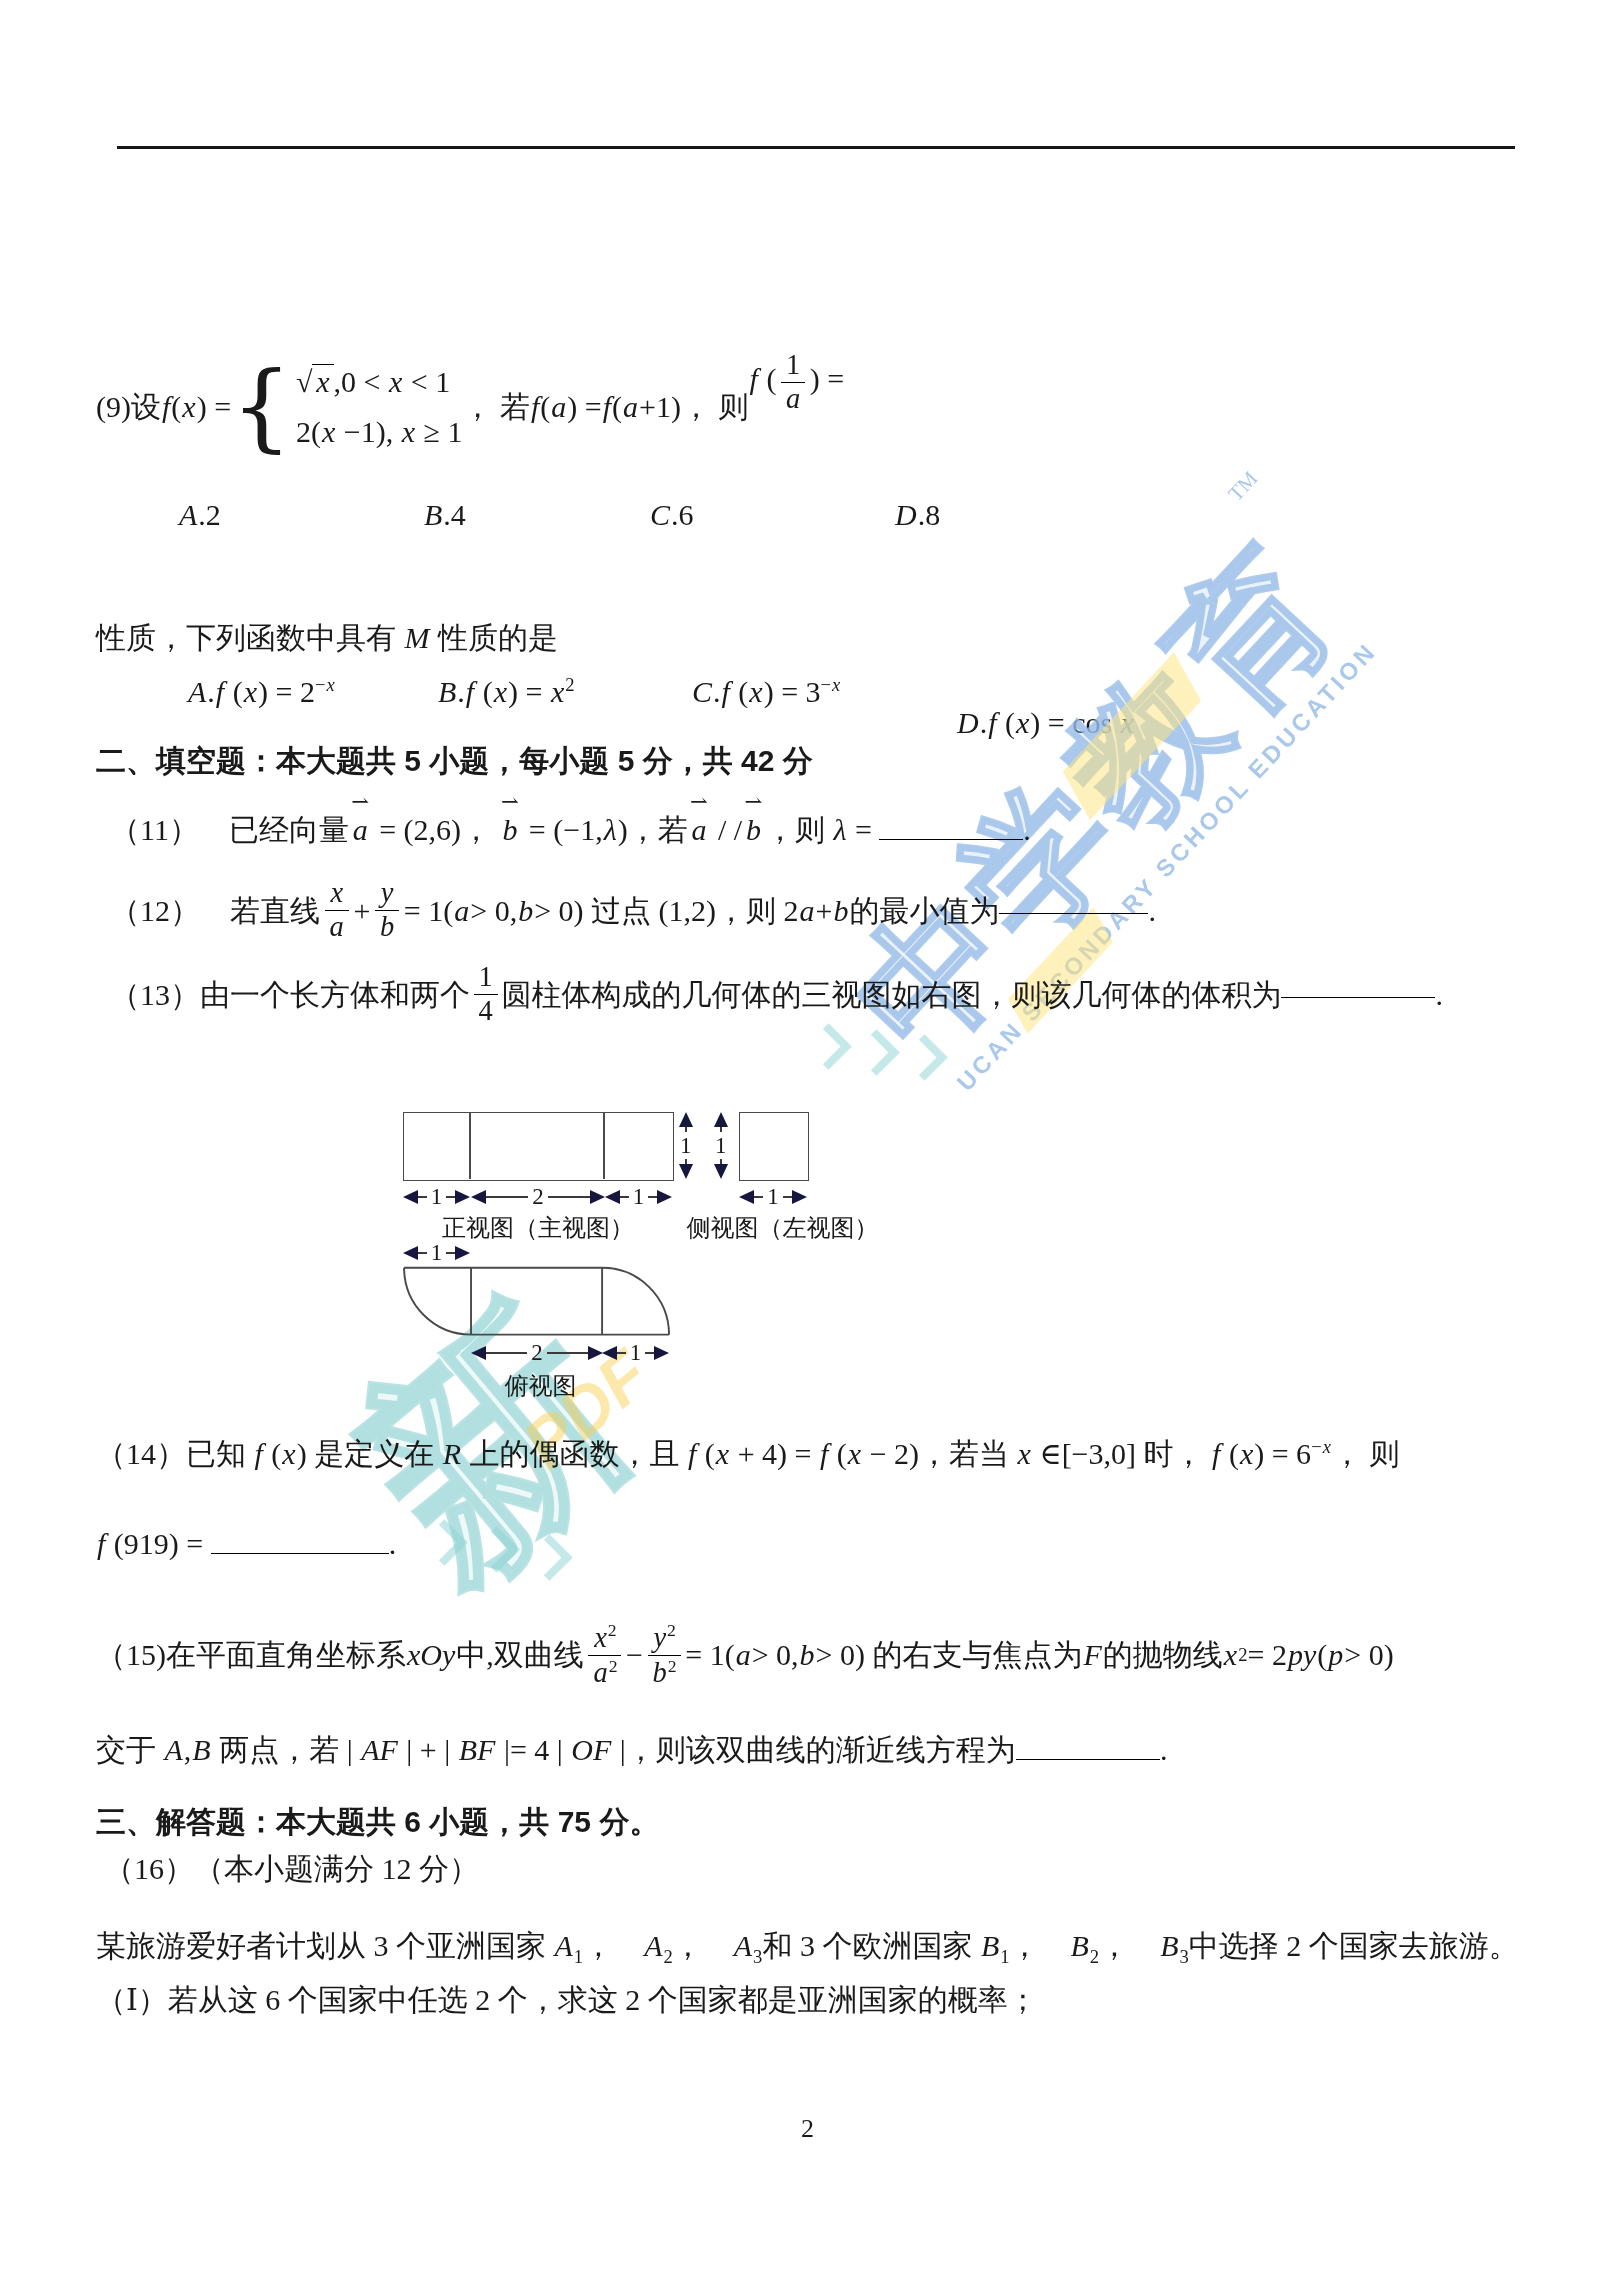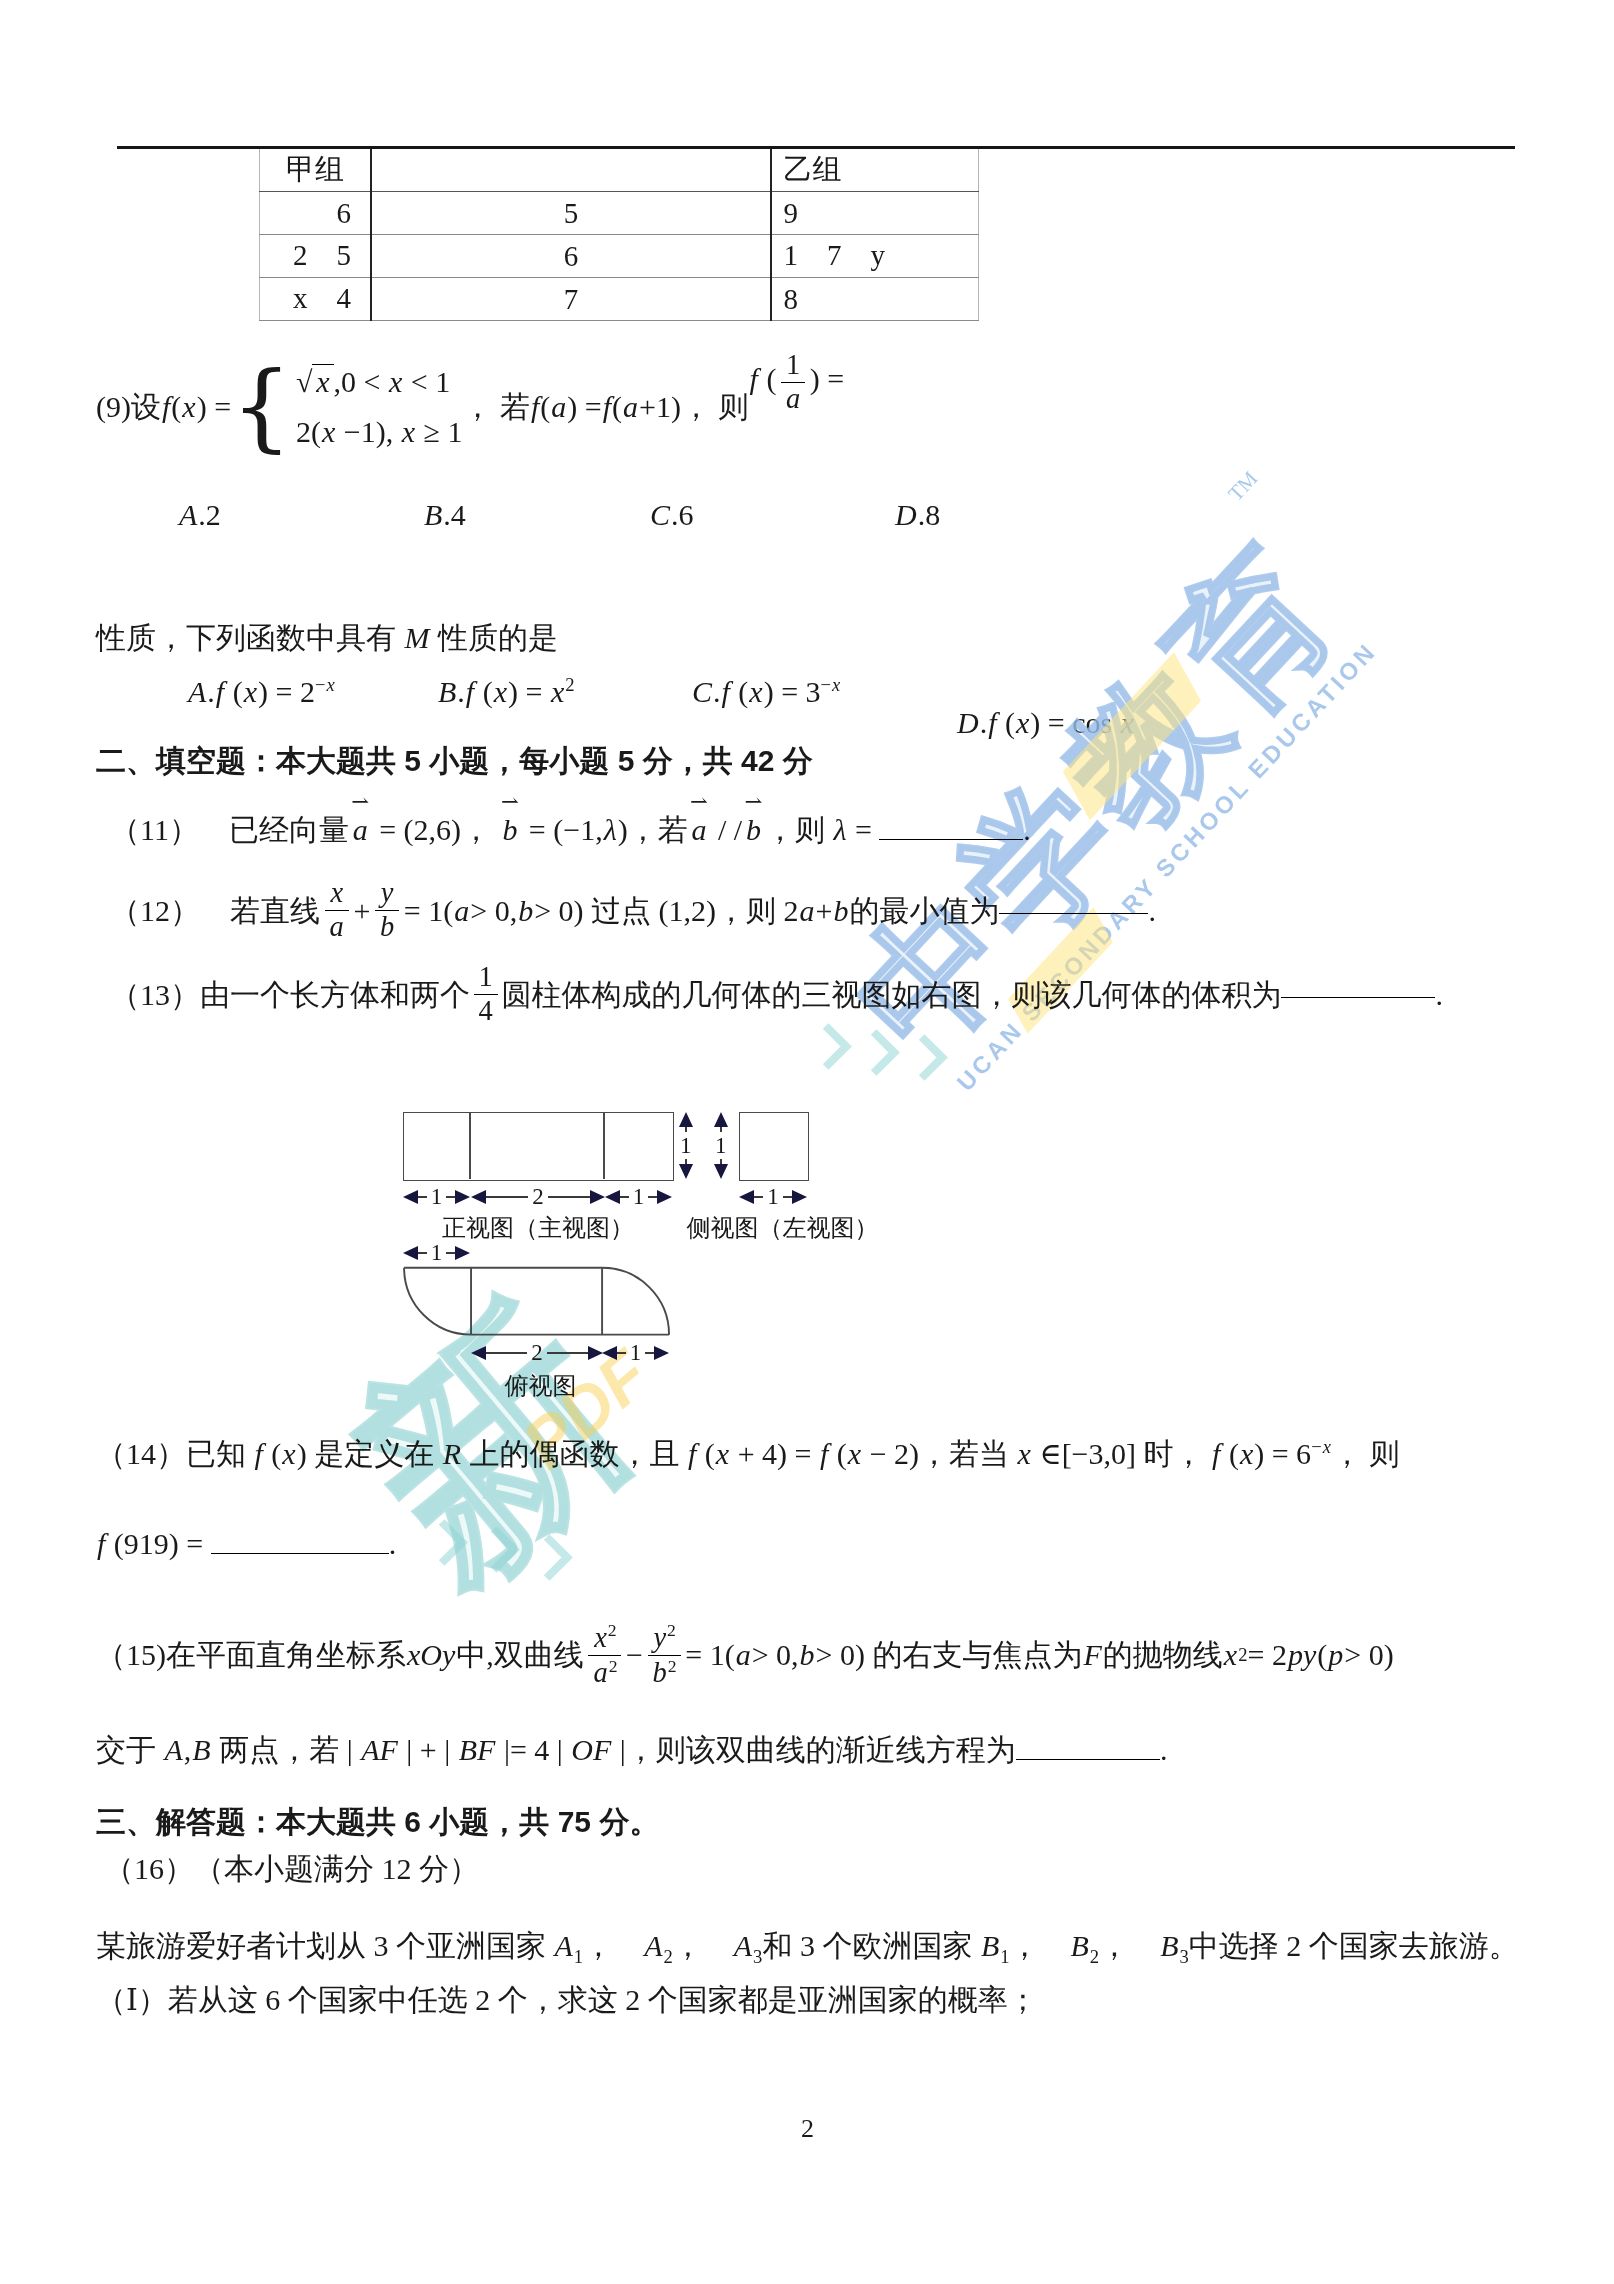--- a/index.html
+++ b/index.html
@@ -96,46 +96,20 @@
   </div>
   <span class="chev" style="left:812px;top:1030px;"></span>
   <span class="chev" style="left:860px;top:1036px;"></span>
   <span class="chev" style="left:908px;top:1041px;"></span>
   <span class="chev" style="left:428px;top:1526px;"></span>
   <span class="chev" style="left:480px;top:1533px;"></span>
   <span class="chev" style="left:533px;top:1541px;"></span>
 
   <div class="toprule" style="left:117px;top:146px;width:1398px;"></div>
 
-  <div class="abs" style="left:259px;top:149px;">
-    <table class="sl">
-      <tbody>
-          <tr class="h">
-        <td class="c1" style="text-align:center;padding-right:0;">甲组</td>
-        <td class="c2"></td>
-        <td class="c3">乙组</td>
-      </tr>
-      <tr>
-        <td class="c1">6</td>
-        <td class="c2">5</td>
-        <td class="c3">9</td>
-      </tr>
-      <tr>
-        <td class="c1">2　5</td>
-        <td class="c2">6</td>
-        <td class="c3">1　7　y</td>
-      </tr>
-      <tr>
-        <td class="c1">x　4</td>
-        <td class="c2">7</td>
-        <td class="c3">8</td>
-      </tr>
-    </tbody>
-      </table>
-  </div>
 
   <div class="abs line" style="left:96px;top:365px;display:flex;align-items:center;">(9)设 <i>f</i> (<i>x</i>) = <span class="brace">{</span><span class="cases">
         <span class="case">√<span class="rad"><i>x</i></span>,0 &lt; <i>x</i> &lt; 1</span>
         <span class="case">2(<i>x</i> −1), <i>x</i> ≥ 1</span>
       </span>，  若 <i>f</i> (<i>a</i>) = <i>f</i> (<i>a</i> +1)，  则 <span class="raised"><i>f</i> (<span class="frac">
           <span class="fn">1</span>
           <span class="fd"><i>a</i></span>
         </span>) =</span></div>
   <div class="abs" style="left:178px;top:498px;width:1057px;height:43px;">
     <span class="opt" style="left:0px;"><i>A</i>.2</span>

